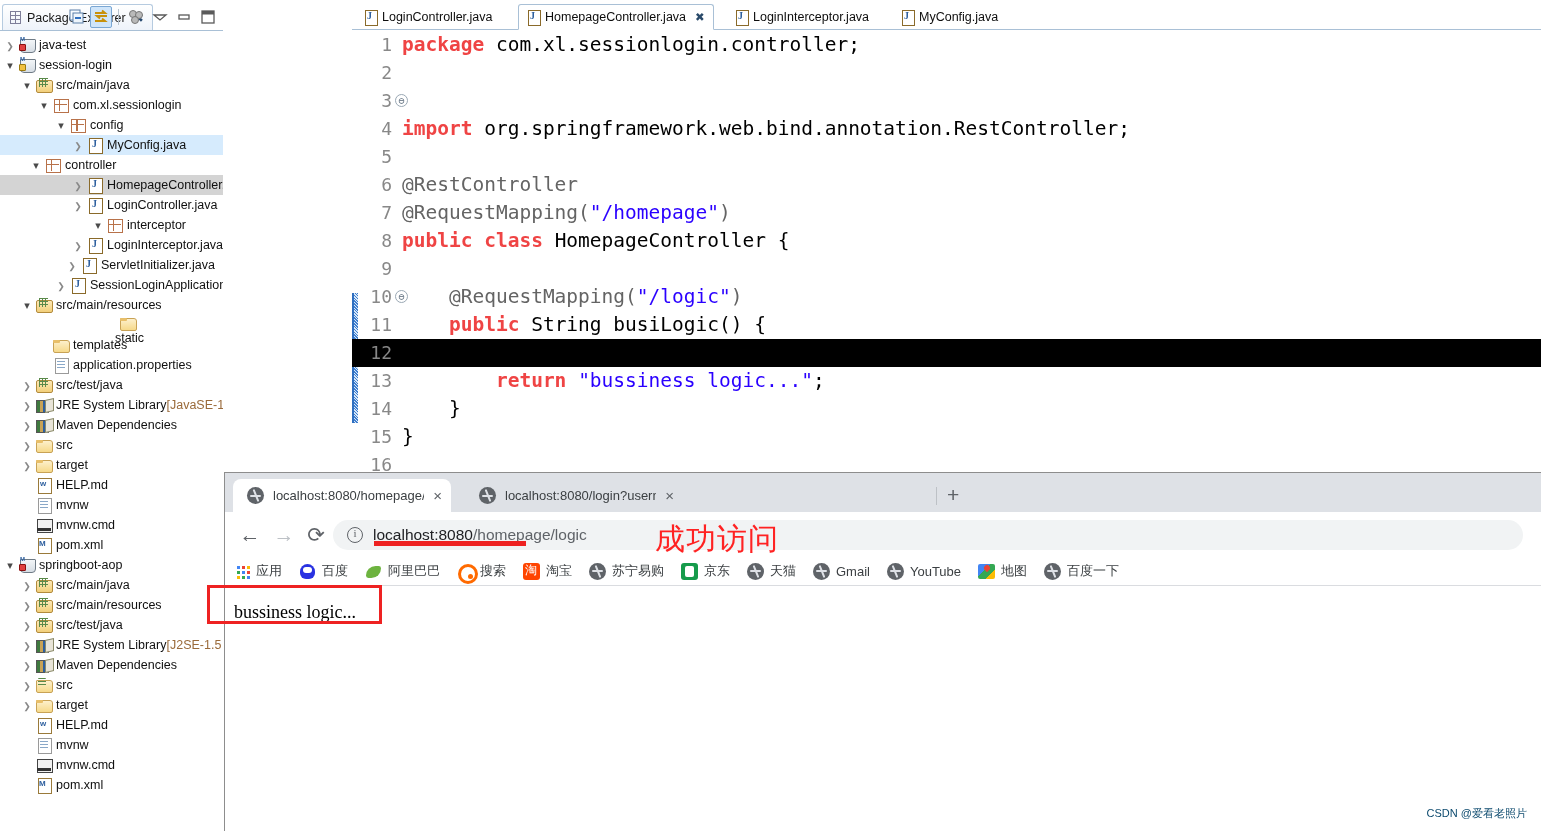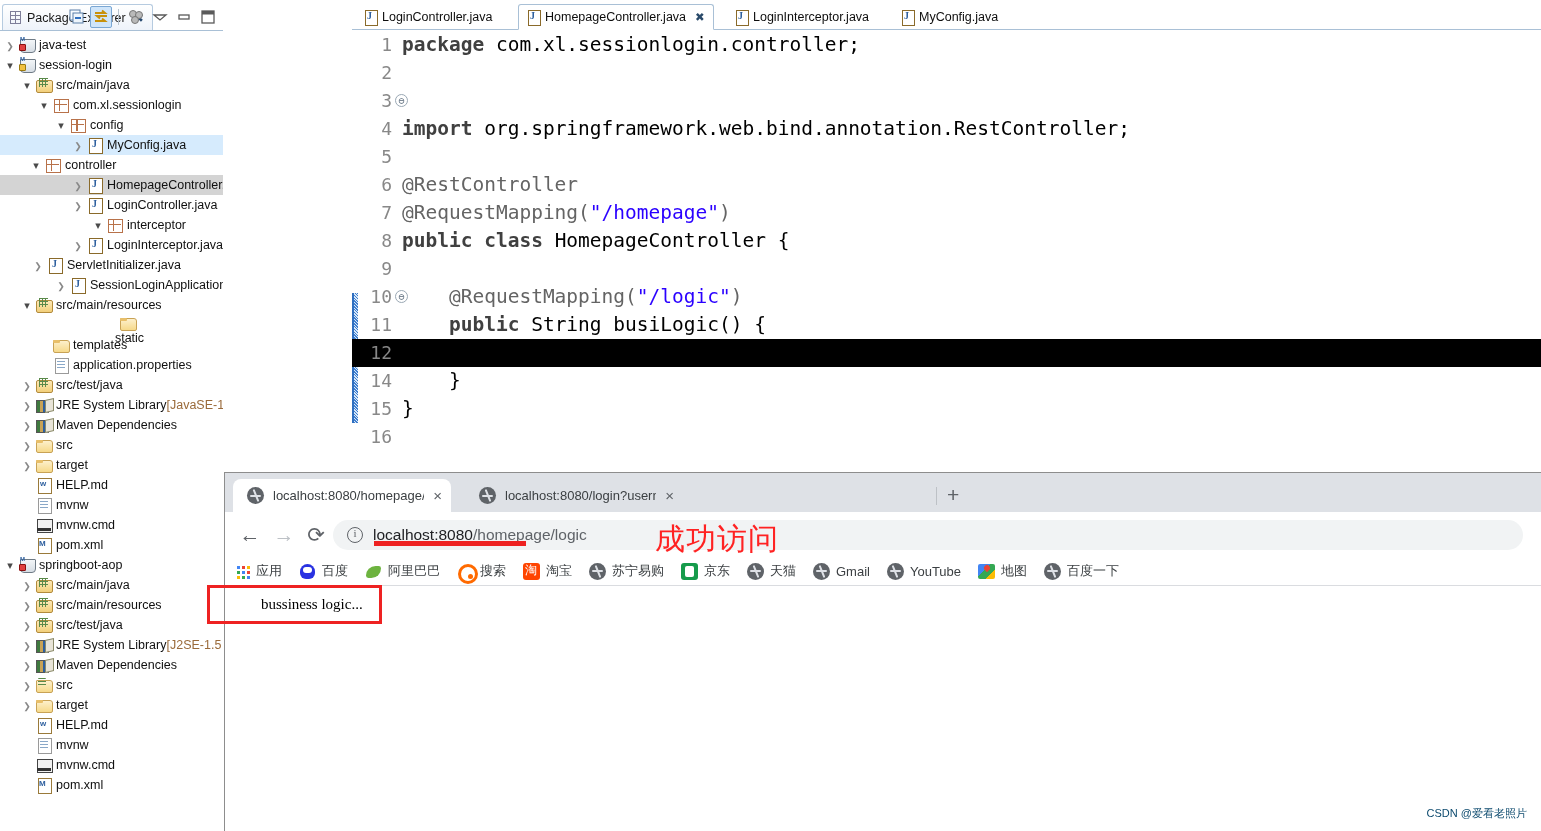--- a/index.html
+++ b/index.html
@@ -137,21 +137,21 @@
     position: relative; height: 28px; line-height: 28px; white-space: pre;
     font-family: "DejaVu Sans Mono", monospace; font-size: 19.5px;
   }
   .cline.hl { background: #000000; }
   .lnum { position: absolute; left: 0; width: 40px; text-align: right;
     color: #888888; font-size: 18px; font-family: "DejaVu Sans Mono", monospace; }
   .fold { position: absolute; left: 43px; top: 7px; width: 13px; height: 13px;
     border: 1px solid #9aa8b4; border-radius: 50%; color: #5a6a7a; font-size: 10px;
     line-height: 11px; text-align: center; background: #fff; }
   .ctext { position: absolute; left: 50px; top: 0; }
-  .kw { color: #404040; font-weight: bold; }
+  .kw { color: #ef4444; font-weight: bold; }
   .ann { color: #646464; }
   .str { color: #2a00ff; }
   .plain { color: #000; }
 
   
   .browser {
     position: absolute; left: 224px; top: 472px; width: 1317px; height: 359px;
     background: #ffffff; border-left: 1px solid #8d8d8d; border-top: 1px solid #8d8d8d;
     overflow: hidden;
   }
@@ -209,22 +209,22 @@
   .ic-so::after{content:"";position:absolute;left:11px;top:11px;width:5px;height:5px;background:#ff6a00;border-radius:50%;}
   .ic-tb::before{content:"";position:absolute;left:0;top:0;width:17px;height:17px;background:#ff4400;border-radius:3px;}
   .ic-tb::after{content:"\6DD8";position:absolute;left:2px;top:-1px;font-size:12px;color:#fff;}
   .ic-jd::before{content:"";position:absolute;left:0;top:0;width:17px;height:17px;background:#169b4b;border-radius:3px;}
   .ic-jd::after{content:"";position:absolute;left:4px;top:3px;width:9px;height:11px;background:#fff;border-radius:2px;}
   .ic-map::before{content:"";position:absolute;left:0;top:1px;width:17px;height:15px;
     background:linear-gradient(135deg,#4285f4 0 40%,#34a853 40% 70%,#fbbc05 70% 100%);border-radius:2px;}
   .ic-map::after{content:"";position:absolute;left:6px;top:2px;width:6px;height:6px;background:#ea4335;border-radius:50% 50% 50% 0;transform:rotate(-45deg);}
 
   .br-page { position: absolute; left: 0; top: 113px; right: 0; bottom: 0; background: #fff; }
-  .page-text { position: absolute; left: 9px; top: 10px; font-size: 15px; color: #000;
-    font-family: "Liberation Serif", serif; margin-left: 27px; }
+  .page-text { position: absolute; left: 9px; top: 16px; font-size: 18px; color: #000;
+    font-family: "Liberation Serif", serif; }
 
   
   .redbox {
     position: absolute; left: 207px; top: 585px; width: 175px; height: 39px;
     border: 3px solid #ee2222; background: transparent;
   }
   .ann-cn {
     position: absolute; color: #ff2222; font-family: "DejaVu Sans", sans-serif;
   }
   .ann-success { left: 655px; top: 519px; font-size: 30px; letter-spacing: 1px; }
@@ -339,21 +339,21 @@
             <div class="trow " style="padding-left: 53px; justify-content: center;">
               <span class="arrow open"></span>
               <span class="ticon ic-pkg"></span>
               <span class="tlabel">interceptor</span>
             </div>
             <div class="trow " style="padding-left: 70px;">
               <span class="arrow closed"></span>
               <span class="ticon ic-java"></span>
               <span class="tlabel">LoginInterceptor.java</span>
             </div>
-            <div class="trow " style="padding-left: 30px;">
+            <div class="trow " style="padding-left: 64px;">
               <span class="arrow closed"></span>
               <span class="ticon ic-java"></span>
               <span class="tlabel">ServletInitializer.java</span>
             </div>
             <div class="trow " style="padding-left: 53px;">
               <span class="arrow closed"></span>
               <span class="ticon ic-java"></span>
               <span class="tlabel">SessionLoginApplication.java</span>
             </div>
             <div class="trow " style="padding-left: 19px;">
@@ -517,20 +517,21 @@
             <div class="cline"><span class="lnum">3</span><span class="fold">⊖</span></div>
             <div class="cline"><span class="lnum">4</span><span class="ctext"><span class="kw">import</span><span class="plain"> org.springframework.web.bind.annotation.RestController;</span></span></div>
             <div class="cline"><span class="lnum">5</span><span class="ctext"></span></div>
             <div class="cline"><span class="lnum">6</span><span class="ctext"><span class="ann">@RestController</span></span></div>
             <div class="cline"><span class="lnum">7</span><span class="ctext"><span class="ann">@RequestMapping(</span><span class="str">"/homepage"</span><span class="ann">)</span></span></div>
             <div class="cline"><span class="lnum">8</span><span class="ctext"><span class="kw">public class</span><span class="plain"> HomepageController {</span></span></div>
             <div class="cline"><span class="lnum">9</span><span class="ctext"></span></div>
             <div class="cline"><span class="lnum">10</span><span class="fold">⊖</span><span class="ctext"><span class="ann">    @RequestMapping(</span><span class="str">"/logic"</span><span class="ann">)</span></span></div>
             <div class="cline"><span class="lnum">11</span><span class="ctext"><span class="kw">    public</span><span class="plain"> String busiLogic() {</span></span></div>
             <div class="cline hl"><span class="lnum">12</span><span class="ctext"></span></div>
+            <div class="cline"><span class="lnum">13</span><span class="ctext"><span class="kw">        return</span><span class="plain"> </span><span class="str">"bussiness logic..."</span><span class="plain">;</span></span></div>
             <div class="cline"><span class="lnum">14</span><span class="ctext"><span class="plain">    }</span></span></div>
             <div class="cline"><span class="lnum">15</span><span class="ctext"><span class="plain">}</span></span></div>
             <div class="cline"><span class="lnum">16</span><span class="ctext"></span></div>
           </div>
       </div>
     </div>
   </div>
 
   <div class="browser">
     <div class="br-tabstrip" id="br-tabstrip">

